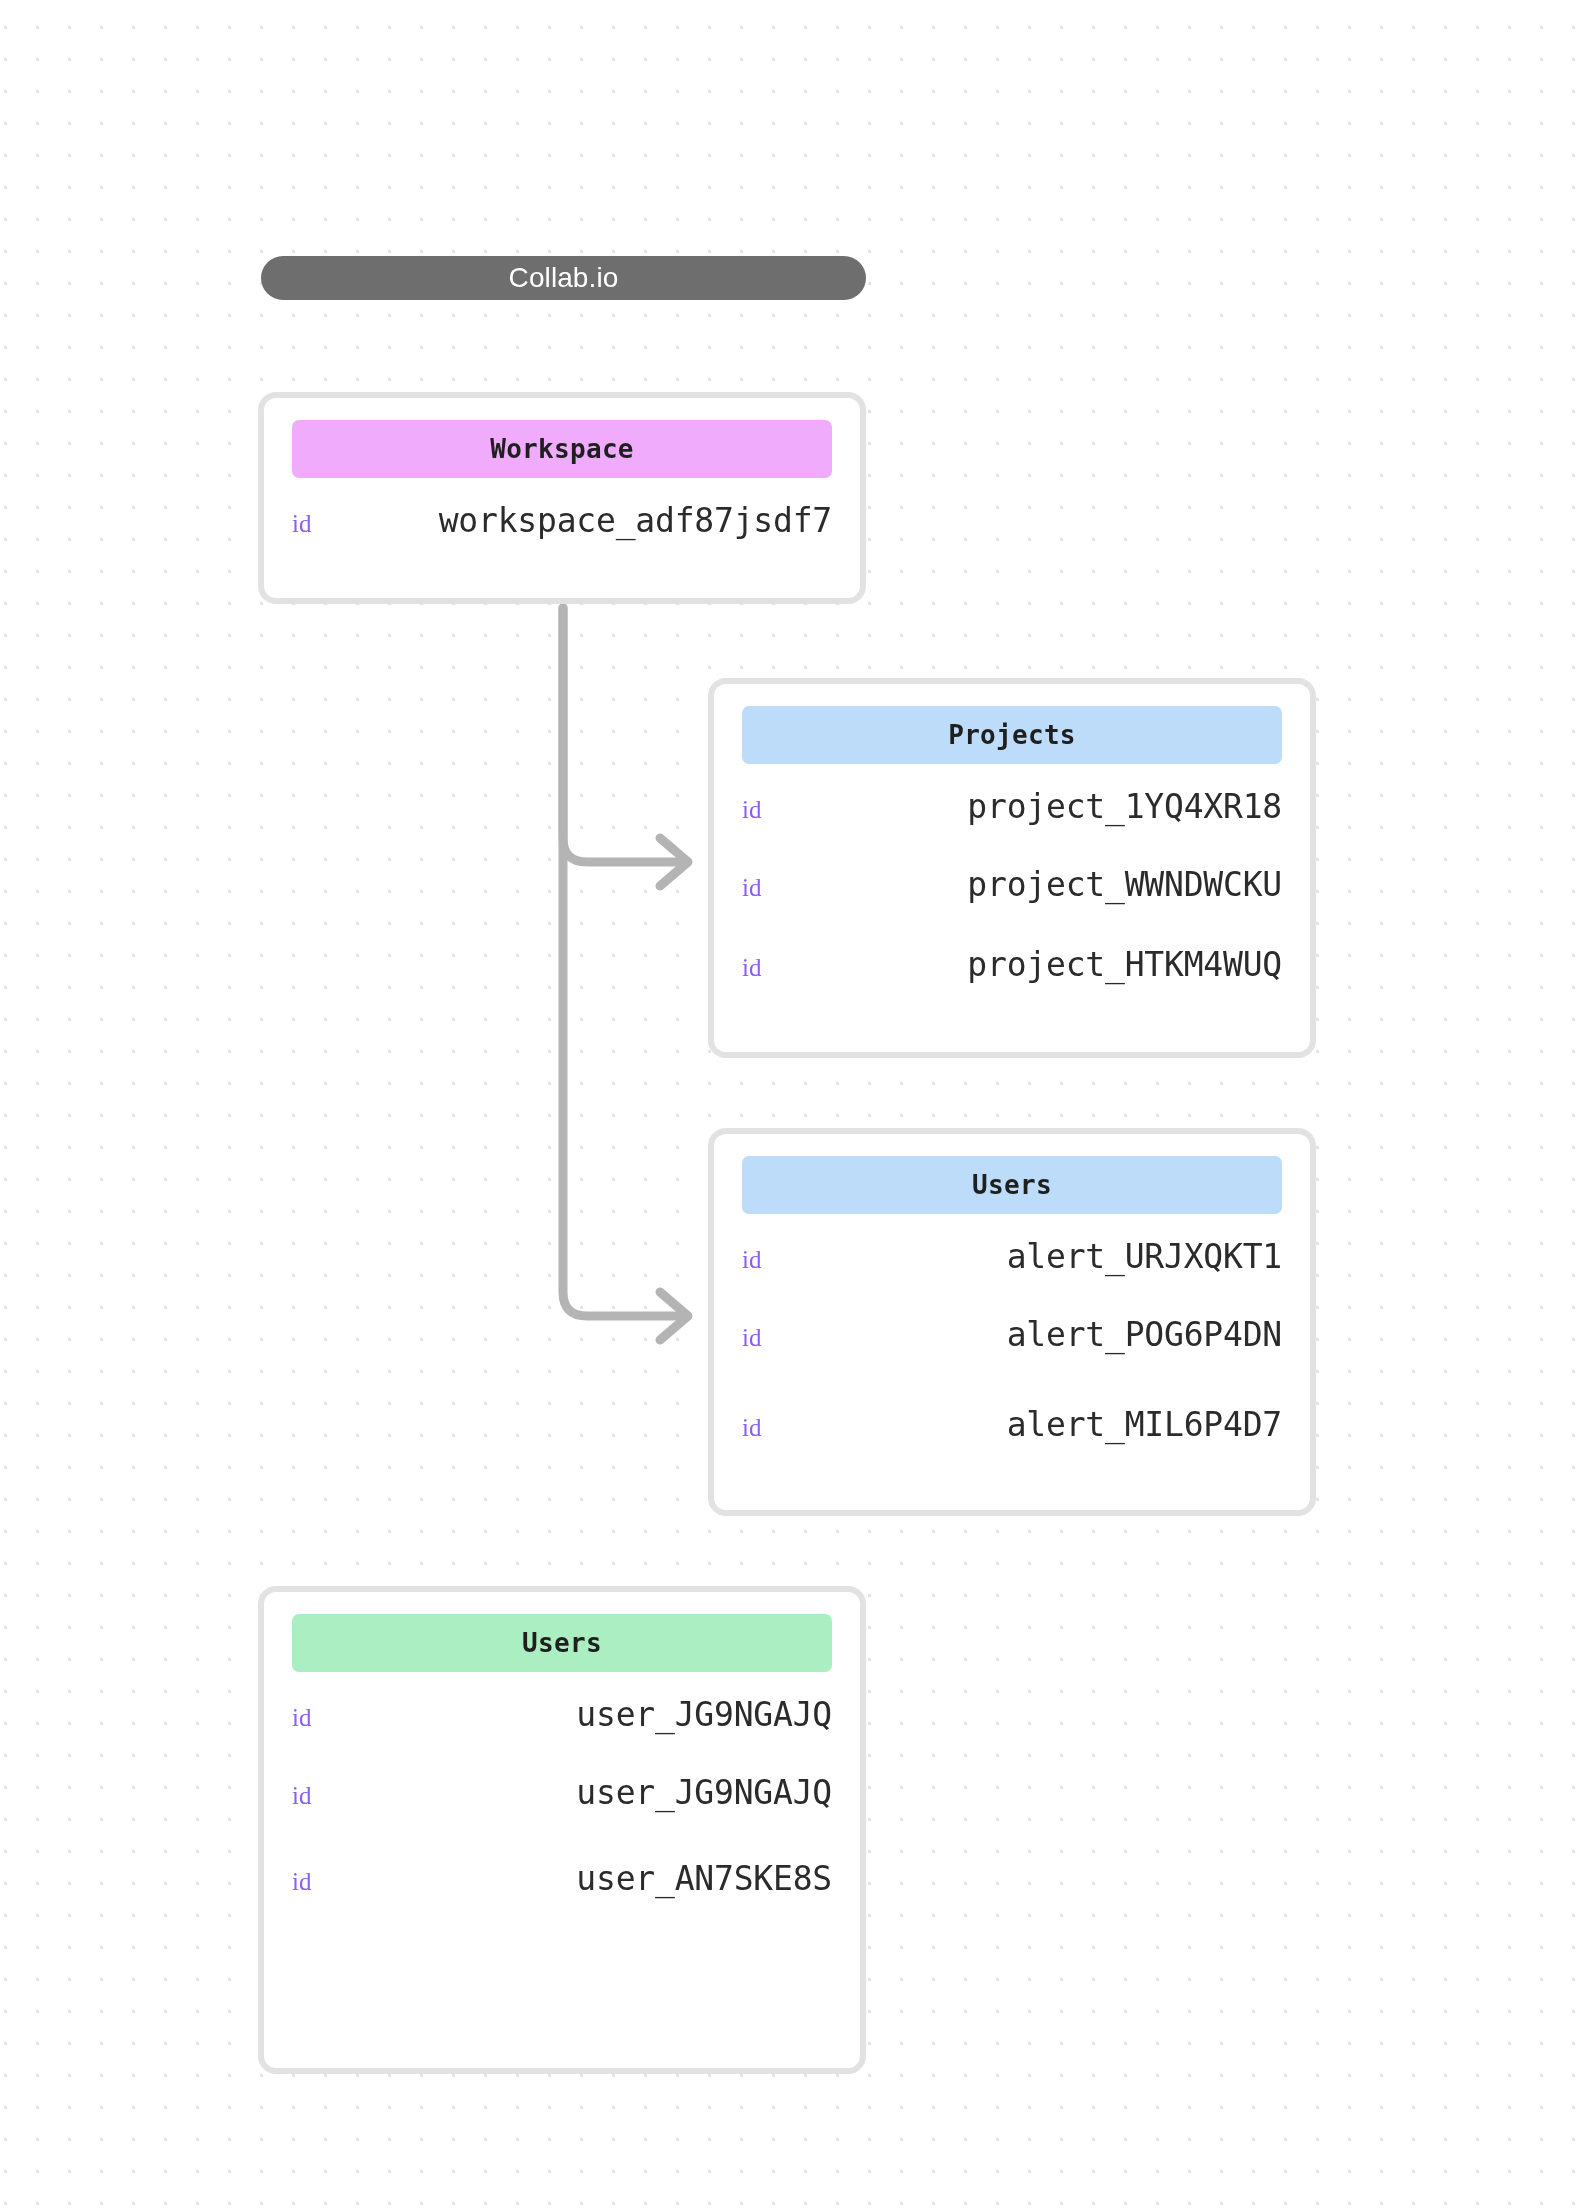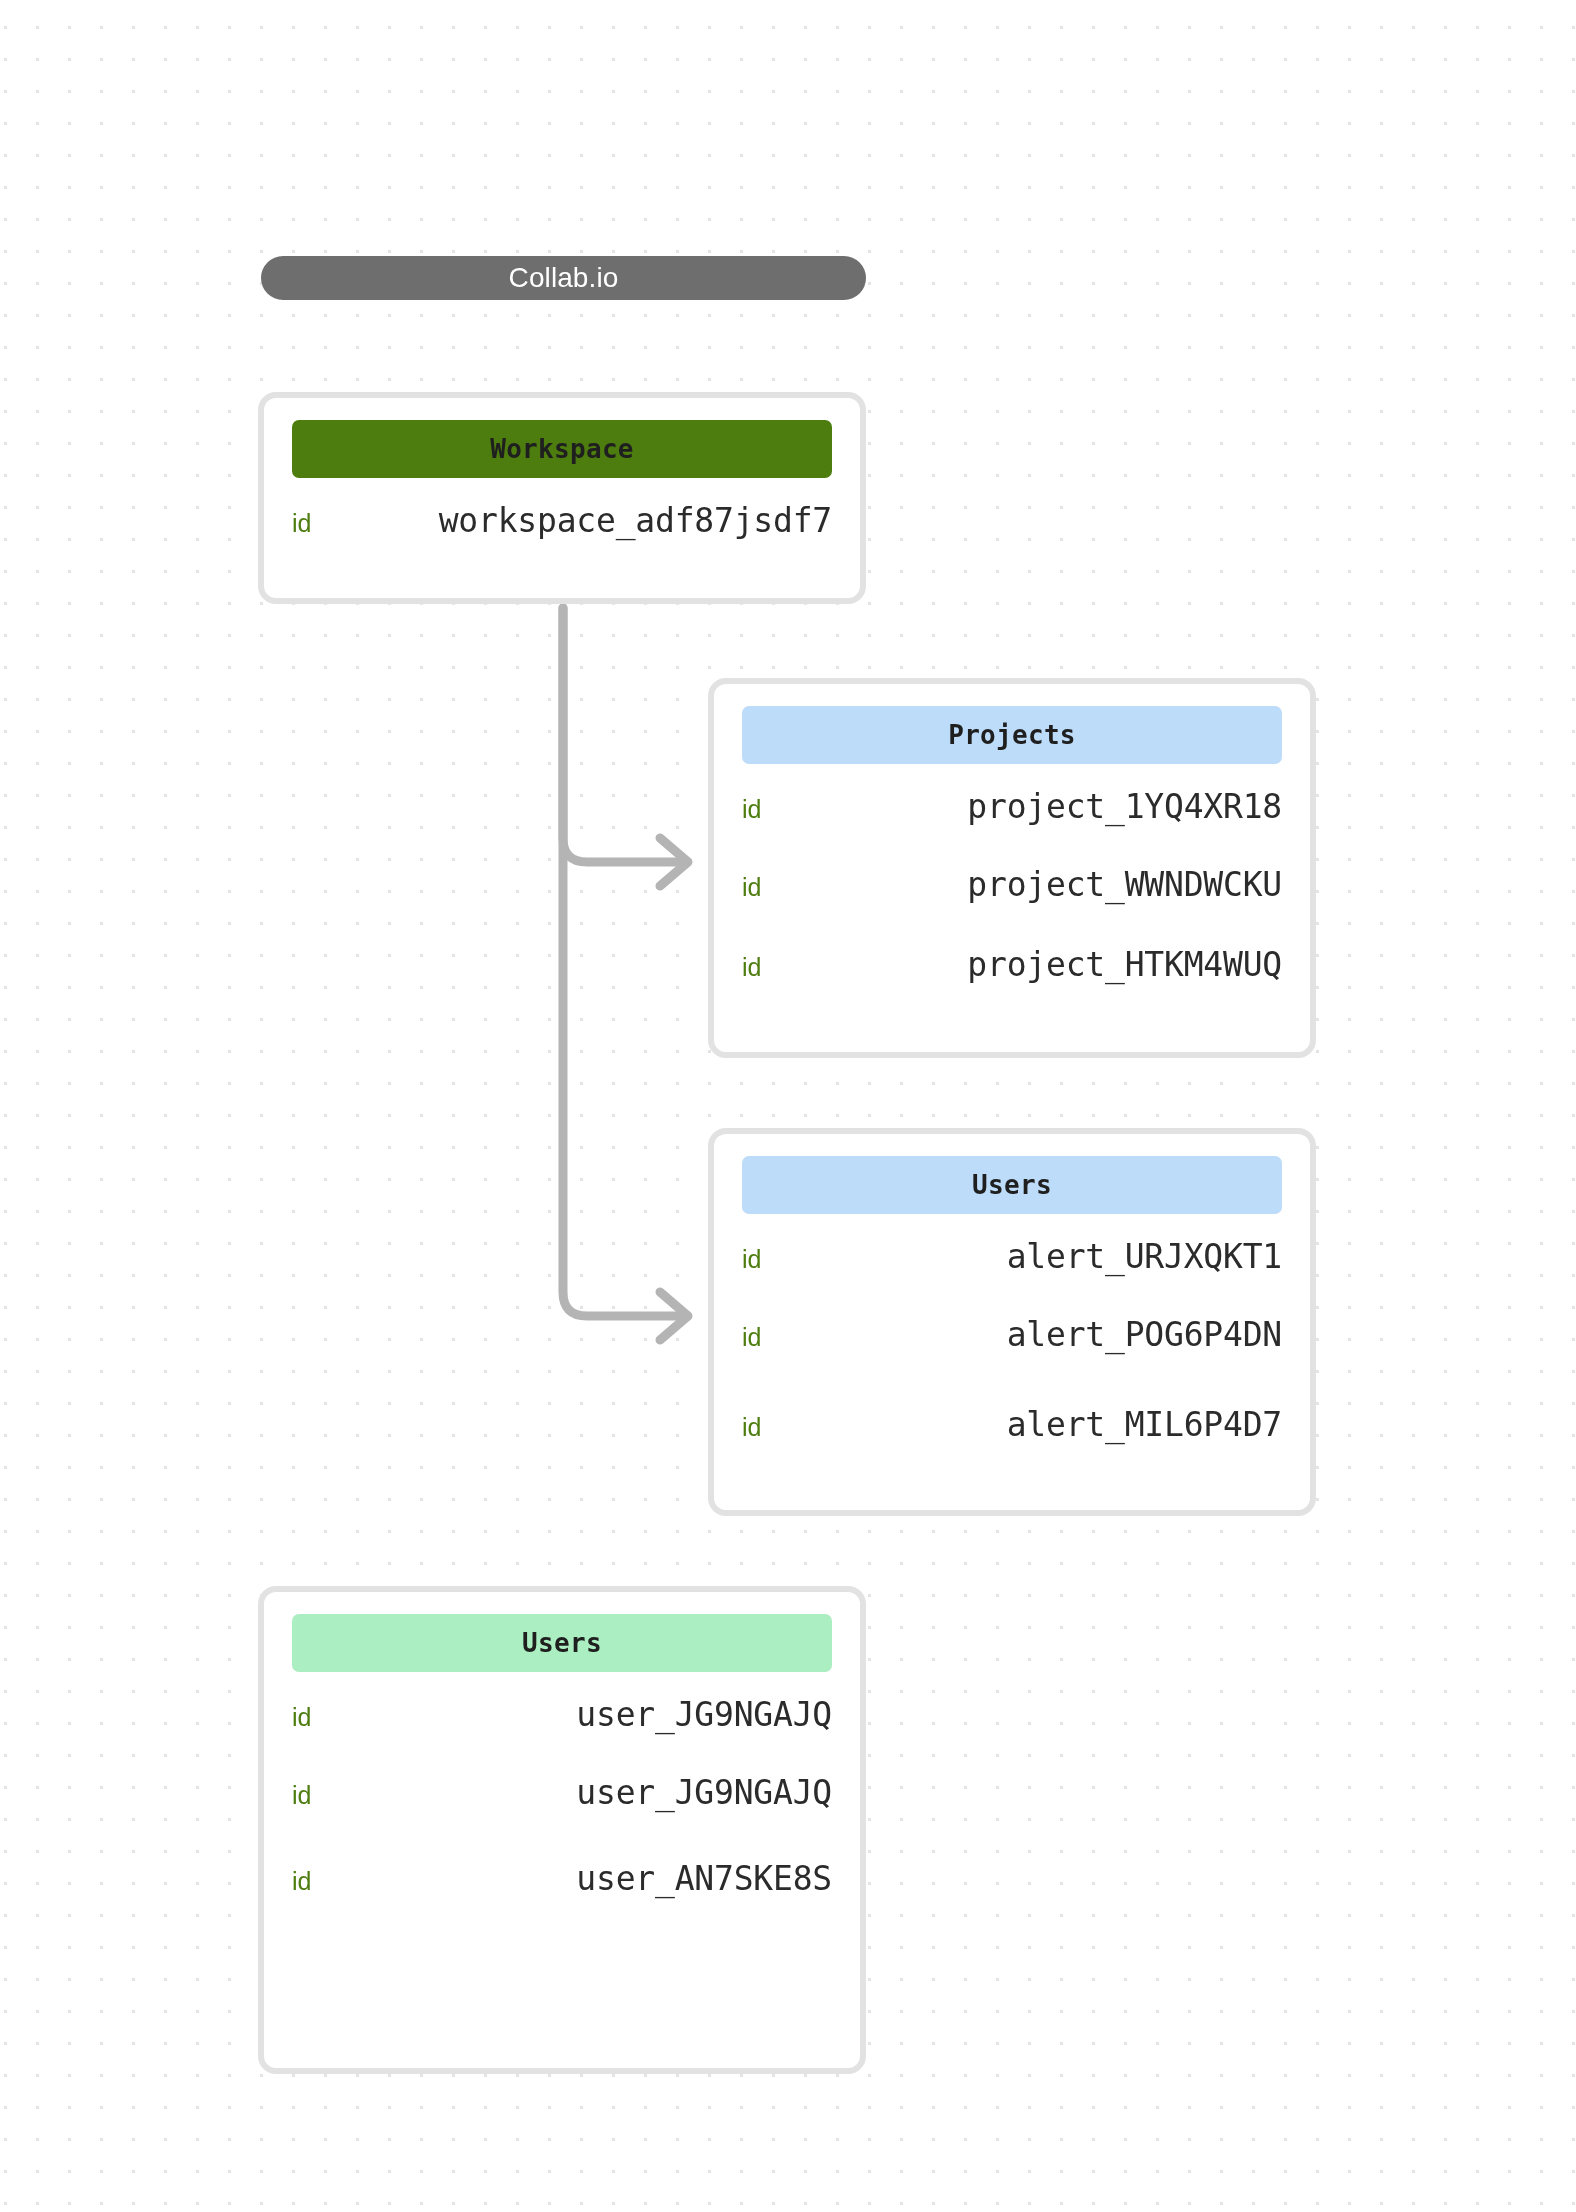--- a/index.html
+++ b/index.html
@@ -77,35 +77,35 @@
     margin-bottom: 10px;
   }
   .card-header .header-text {
     font-family: "DejaVu Sans Mono", "Liberation Mono", monospace;
     font-size: 26px;
     font-weight: 700;
     color: #1f1f1f;
     letter-spacing: 0.3px;
     line-height: 1;
   }
-  .card-header.purple { background: #4d7c0f; }
+  .card-header.purple { background: #f0abfc; }
   .card-header.blue   { background: #bddcf9; }
   .card-header.green  { background: #aaeec1; }
 
   .row {
     display: flex;
     align-items: baseline;
     justify-content: space-between;
     height: 80px;
   }
   .row.first { height: 78px; padding-top: 16px; }
   .row .field {
-    font-family: Liberation Sans, sans-serif;
+    font-family: Liberation Serif, serif;
     font-size: 25px;
-    color: #4d7c0f;
+    color: #8b5cf6;
     line-height: 1;
     white-space: nowrap;
   }
   .row .value {
     font-family: "DejaVu Sans Mono", "Liberation Mono", monospace;
     font-size: 33px;
     font-weight: 400;
     color: #2b2b2b;
     line-height: 1;
     white-space: nowrap;

